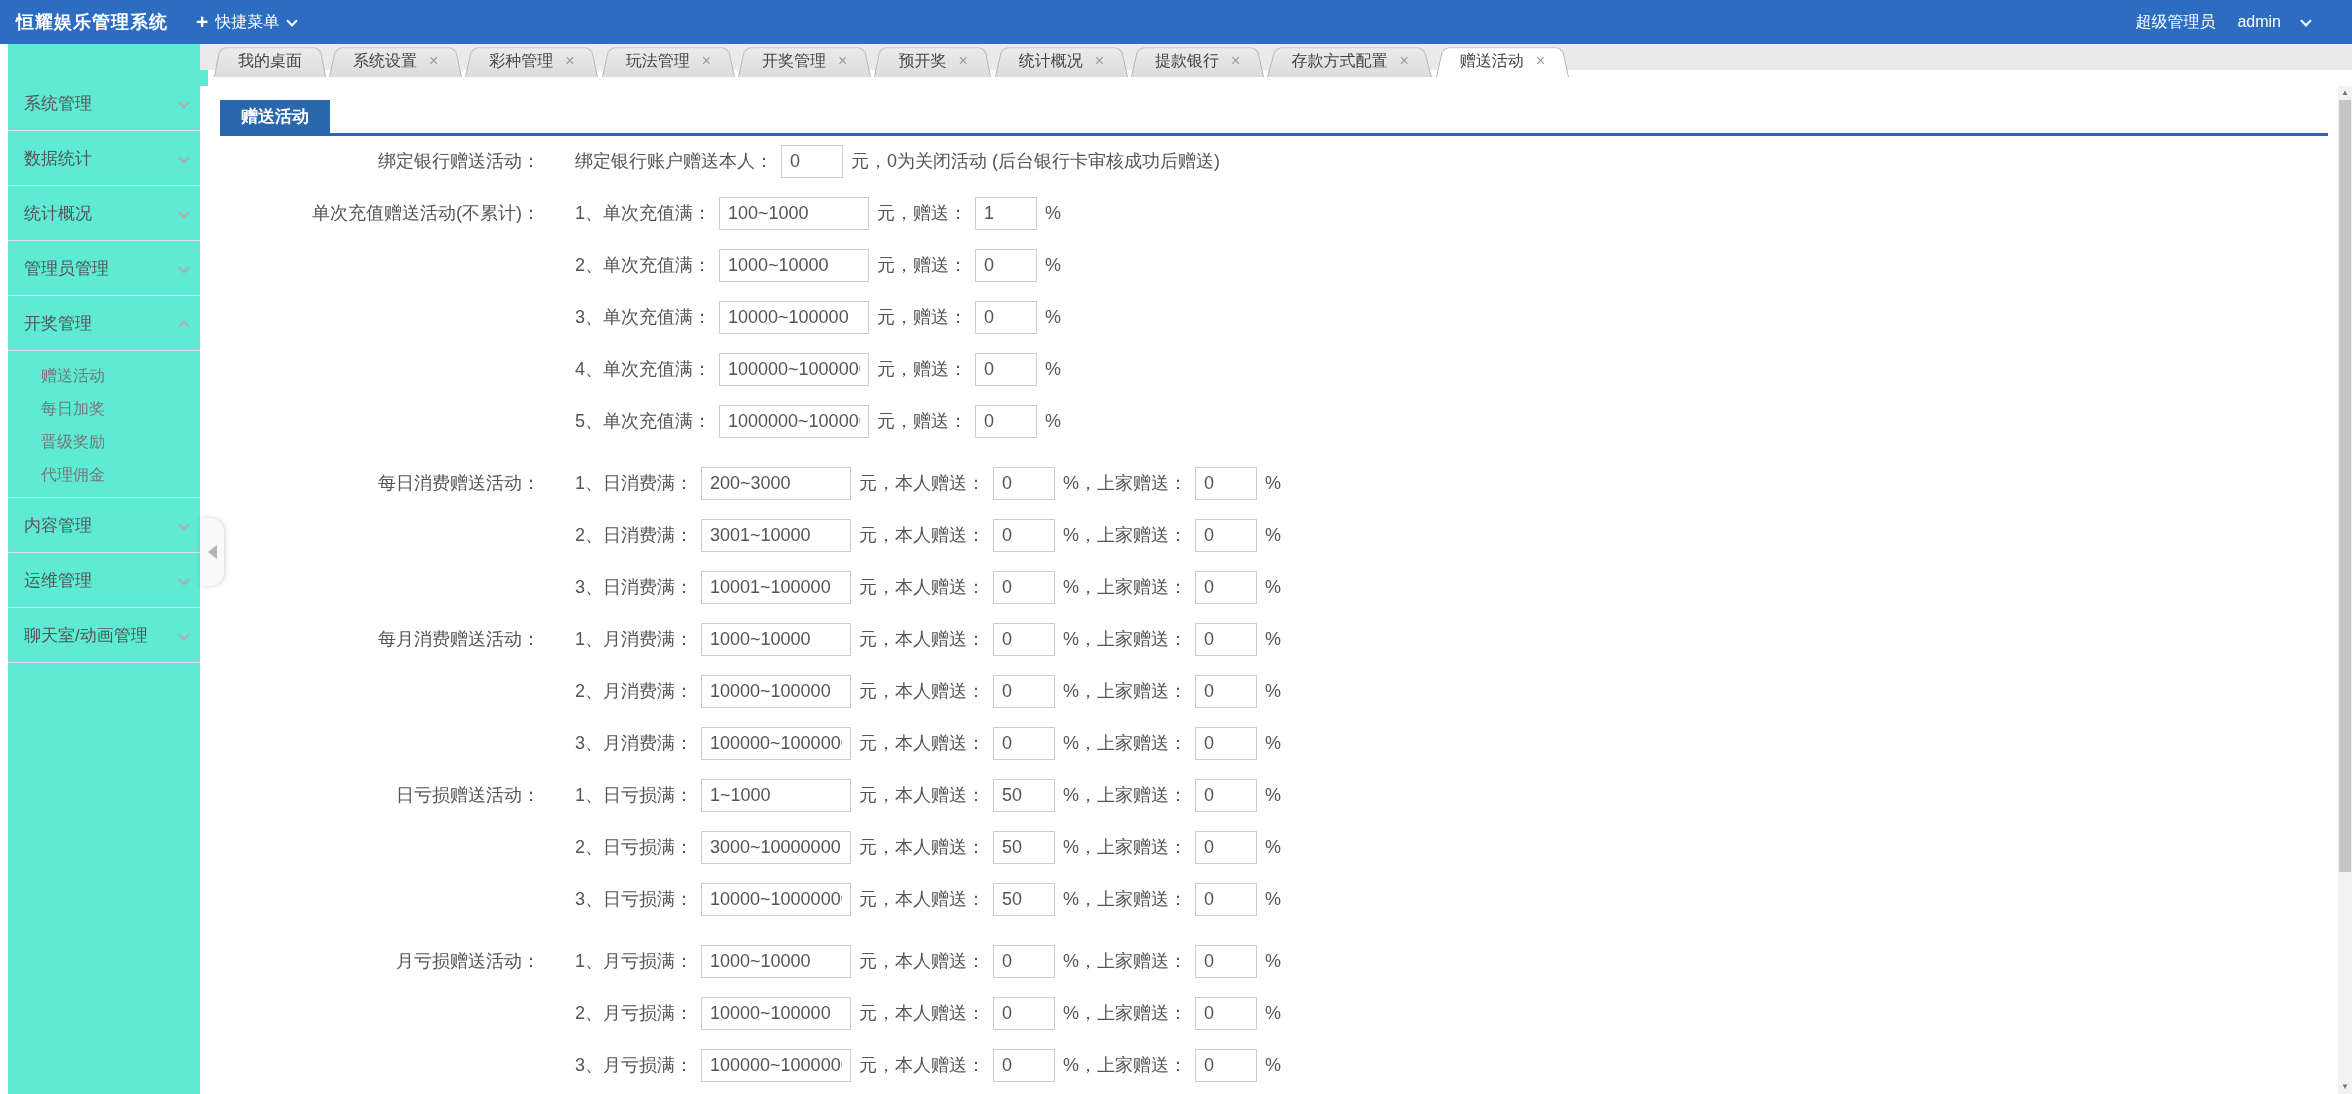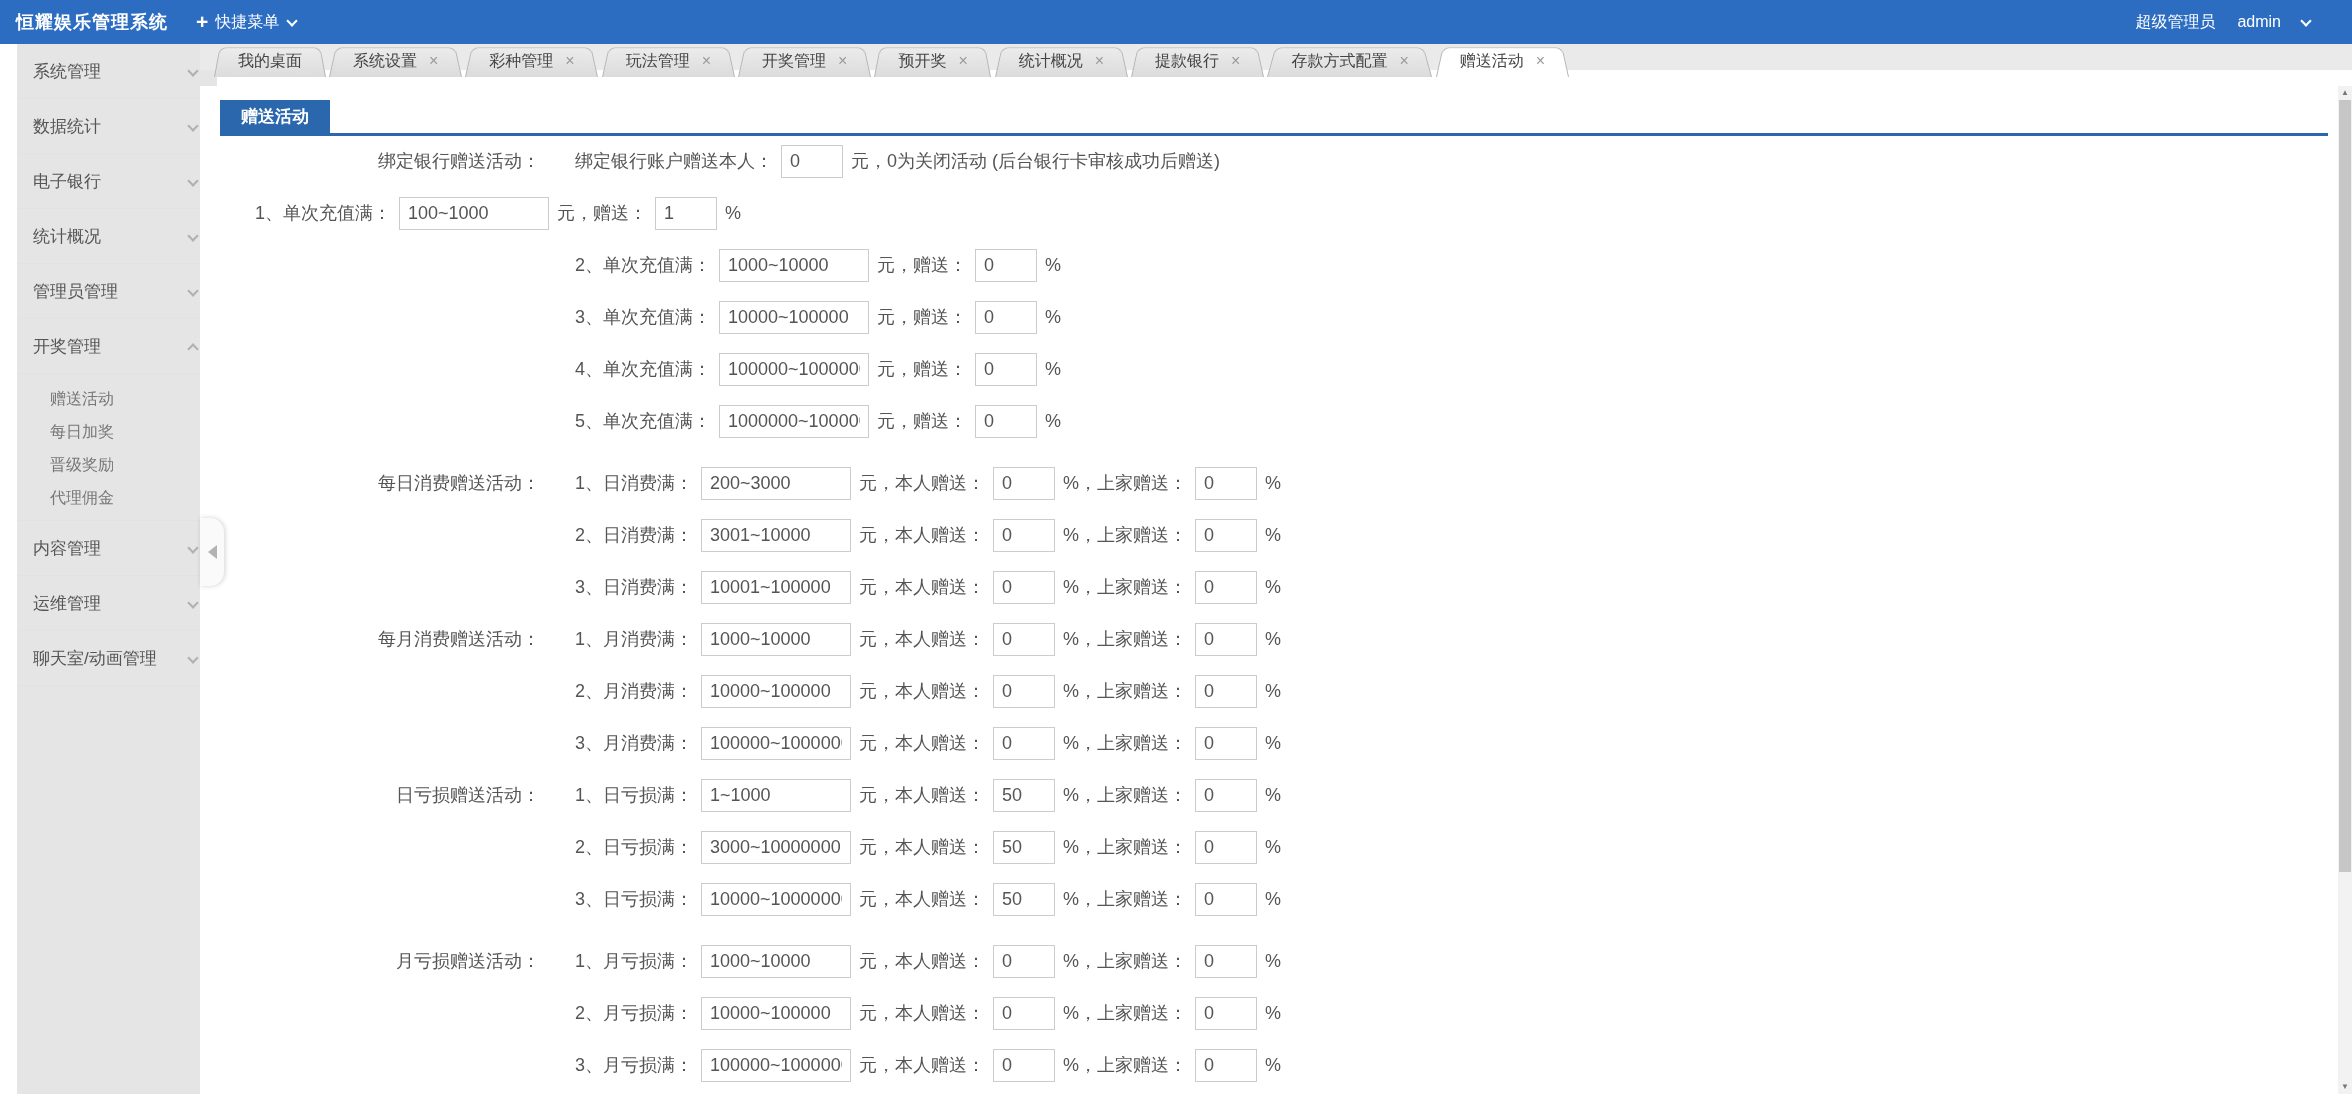--- a/index.html
+++ b/index.html
@@ -12,22 +12,22 @@
   .brand { font-size:18px; font-weight:bold; margin-left:16px; letter-spacing:1px; }
   .quick { display:flex; align-items:center; margin-left:28px; font-size:16px; cursor:pointer; }
   .quick .plus { font-size:21px; font-weight:bold; margin-right:7px; }
   .userbox { margin-left:auto; margin-right:42px; display:flex; align-items:center; font-size:16px; cursor:pointer;gap:12px; }
   .userbox .role { margin-right:10px; }
   .chev { display:inline-block; width:8px; height:8px; border-right:2px solid currentColor;
     border-bottom:2px solid currentColor; transform:rotate(45deg); margin:-3px 0 0 9px; }
   .chev.up { transform:rotate(-135deg); margin-top:5px; }
 
   
-  .sidebar { position:absolute; left:17px; top:44px; width:200px; bottom:0;
-    background:#e5e5e5; font-size:17px; }
+  .sidebar { position:absolute; left:8px; top:44px; width:200px; bottom:0;
+    background:#5eead4; padding-top:32px; font-size:17px; }
   .side-item { height:55px; display:flex; align-items:center; padding:0 20px 0 16px;
     border-bottom:1px solid #e2e2e2; color:#555; cursor:pointer; }
   .side-item .side-chev { margin-left:auto; color:#b0b0b0; width:8px; height:8px;
     border-right:2px solid currentColor; border-bottom:2px solid currentColor; }
   .submenu { padding:8px 0 6px; border-bottom:1px solid #e2e2e2; }
   .sub-item { height:33px; line-height:33px; padding-left:33px; font-size:16px; color:#777; cursor:pointer; }
 
   .collapse-handle { position:absolute; left:200px; top:518px; width:24px; height:68px;
     background:#fafafa; border-radius:0 14px 14px 0; box-shadow:1px 0 5px rgba(0,0,0,.18);
     display:flex; align-items:center; justify-content:center; cursor:pointer; z-index:5; }
@@ -93,24 +93,20 @@
 <div class="sidebar" id="side">
     <div class="side-item">
       <span>系统管理</span>
       <i class="side-chev" style="transform: rotate(45deg);"></i>
     </div>
     <div class="side-item">
       <span>数据统计</span>
       <i class="side-chev" style="transform: rotate(45deg);"></i>
     </div>
     <div class="side-item">
-      <span>电子银行</span>
-      <i class="side-chev" style="transform: rotate(45deg);"></i>
-    </div>
-    <div class="side-item">
       <span>统计概况</span>
       <i class="side-chev" style="transform: rotate(45deg);"></i>
     </div>
     <div class="side-item">
       <span>管理员管理</span>
       <i class="side-chev" style="transform: rotate(45deg);"></i>
     </div>
     <div class="side-item">
       <span>开奖管理</span>
       <i class="side-chev chev up" style="transform: rotate(-135deg);"></i>
@@ -161,20 +157,21 @@
   <div class="form" id="form">
       <div class="form-row">
         <div class="row-label">绑定银行赠送活动：</div>
         <div class="row-body">
           <span class="seg">绑定银行账户赠送本人：</span>
           <input class="inp sm" value="0" style="">
           <span class="seg">元，0为关闭活动 (后台银行卡审核成功后赠送)</span>
         </div>
       </div>
       <div class="form-row">
+        <div class="row-label">单次充值赠送活动(不累计)：</div>
         <div class="row-body">
           <span class="seg">1、单次充值满：</span>
           <input class="inp range" value="100~1000" style="">
           <span class="seg">元，赠送：</span>
           <input class="inp pct" value="1" style="">
           <span class="seg">%</span>
         </div>
       </div>
       <div class="form-row">
         <div class="row-label"></div>

